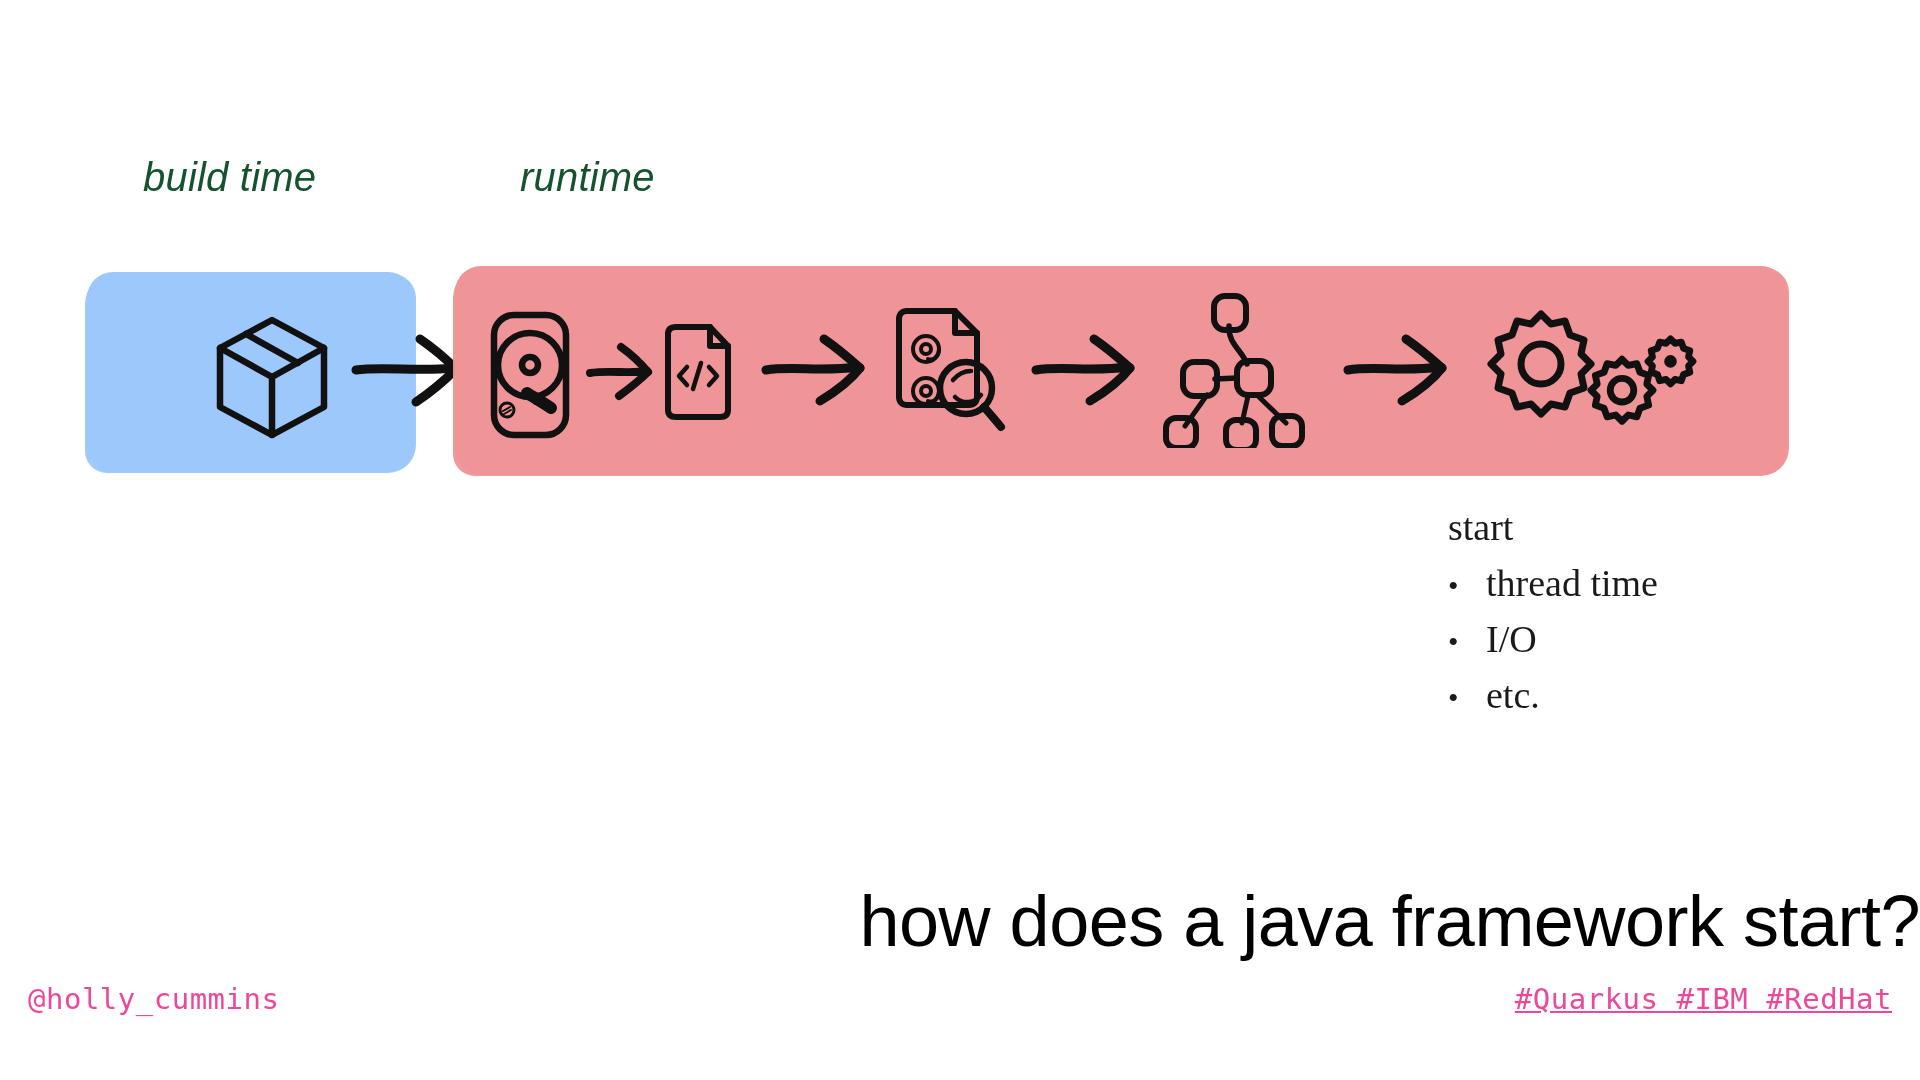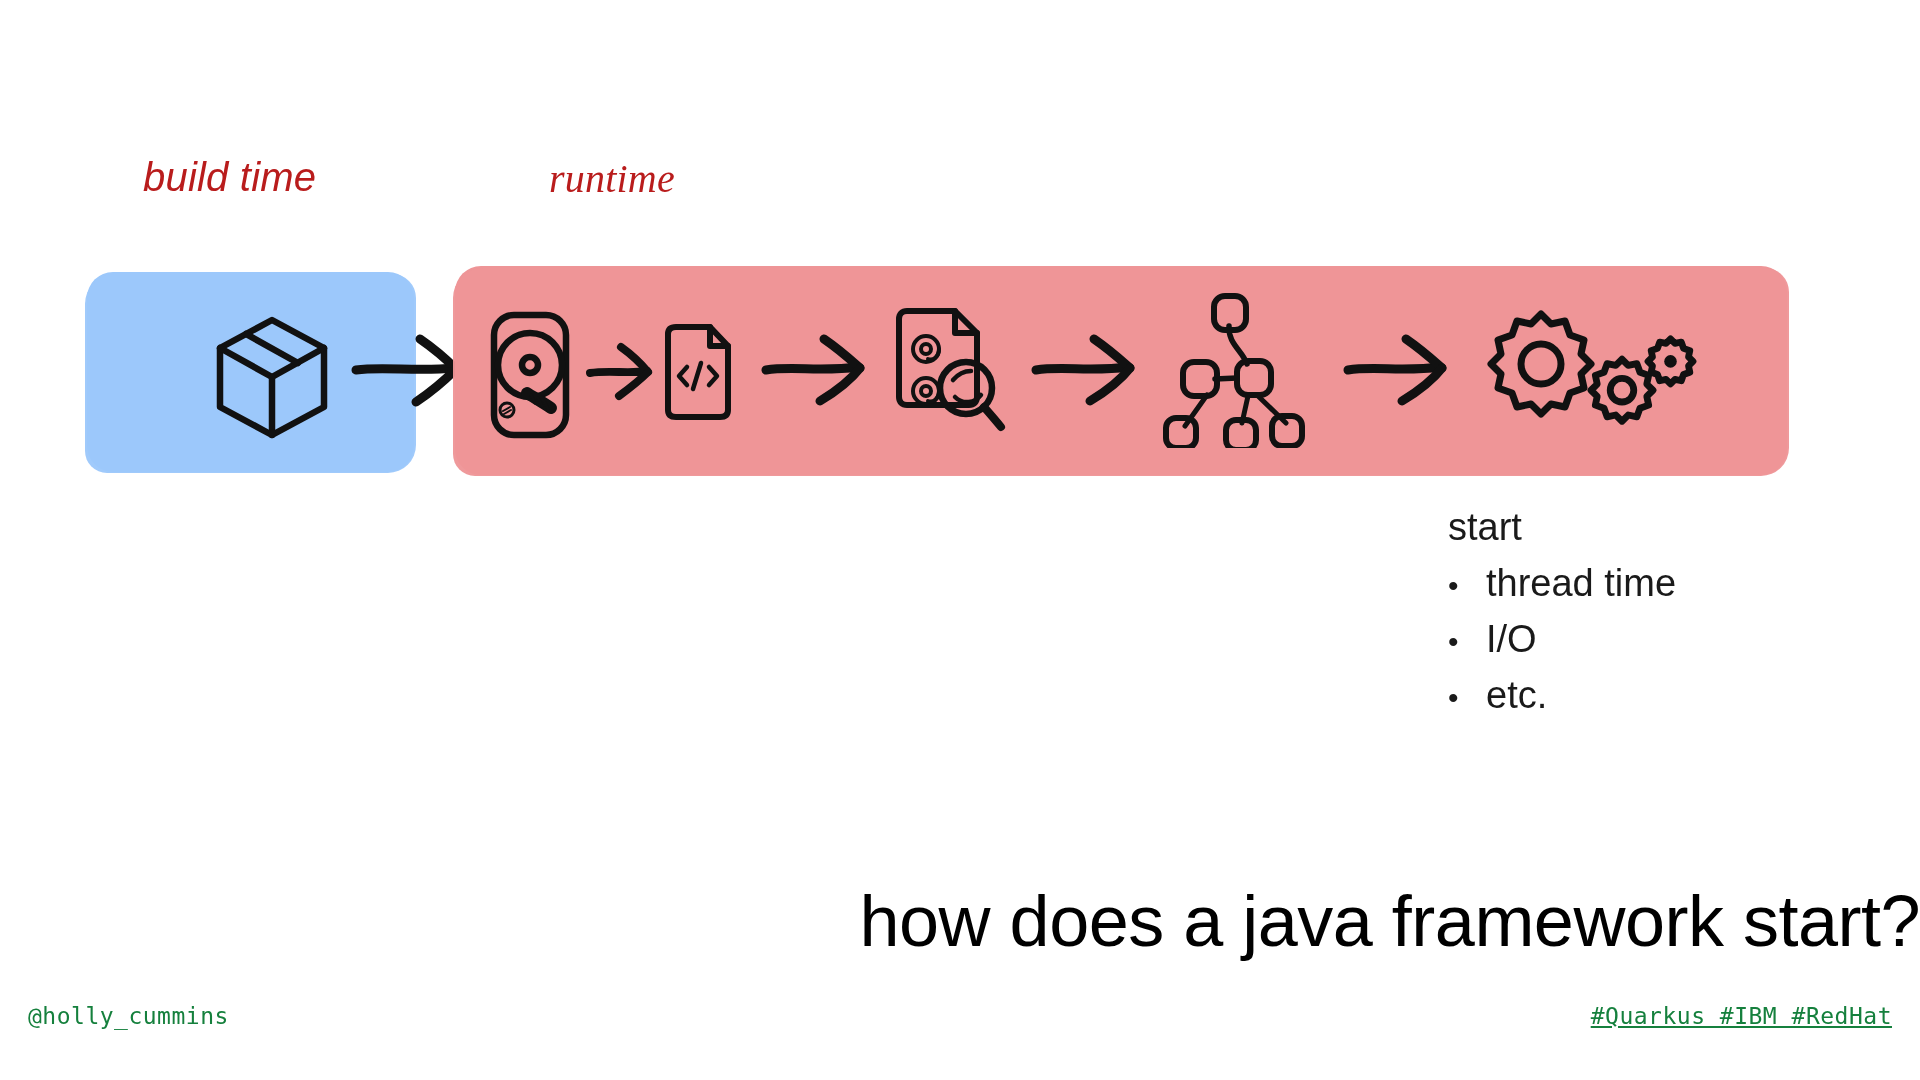--- a/index.html
+++ b/index.html
@@ -14,27 +14,27 @@
     overflow: hidden;
     font-family: "Liberation Sans", sans-serif;
     -webkit-font-smoothing: antialiased;
   }
 
   
   .phase-label {
     position: absolute;
     font-style: italic;
     font-size: 40px;
-    color: #b91c1c;
+    color: #14532d;
     font-family: "Liberation Sans", sans-serif;
     letter-spacing: 0.2px;
     white-space: nowrap;
   }
   #label-build { left: 143px; top: 155px; }
-  #label-runtime { left: 549px; top: 155px; font-family: Liberation Serif, serif; }
+  #label-runtime { left: 520px; top: 155px; }
 
   
   .panel {
     position: absolute;
     border-radius: 26px;
   }
   #panel-build {
     left: 87px;
     top: 272px;
     width: 327px;
@@ -65,21 +65,21 @@
   }
   .icon-abs svg { display: block; }
 
   
   #start-block {
     position: absolute;
     left: 1448px;
     top: 508px;
     width: 420px;
     color: #111111;
-    font-family: Liberation Sans, sans-serif;
+    font-family: Liberation Serif, serif;
     font-weight: 300;
   }
   #start-heading {
     font-size: 38px;
     line-height: 1.0;
     margin-bottom: 18px;
     color: #1a1a1a;
   }
   .bullet-row {
     display: flex;
@@ -108,24 +108,24 @@
     font-weight: 300;
     color: #000000;
     font-family: "Liberation Sans", sans-serif;
     letter-spacing: -0.5px;
     white-space: nowrap;
   }
 
   
   .footer-text {
     position: absolute;
-    top: 1003px;
+    top: 982px;
     font-family: "DejaVu Sans Mono", "Liberation Mono", monospace;
-    font-size: 23px;
-    color: #15803d;
+    font-size: 29px;
+    color: #ec4899;
     letter-spacing: 0.5px;
     white-space: nowrap;
   }
   #footer-handle { left: 28px; }
   #footer-tags { right: 28px; text-decoration: underline; }
 </style>
 </head>
 <body>
 
 <div class="phase-label" id="label-build">build time</div>

